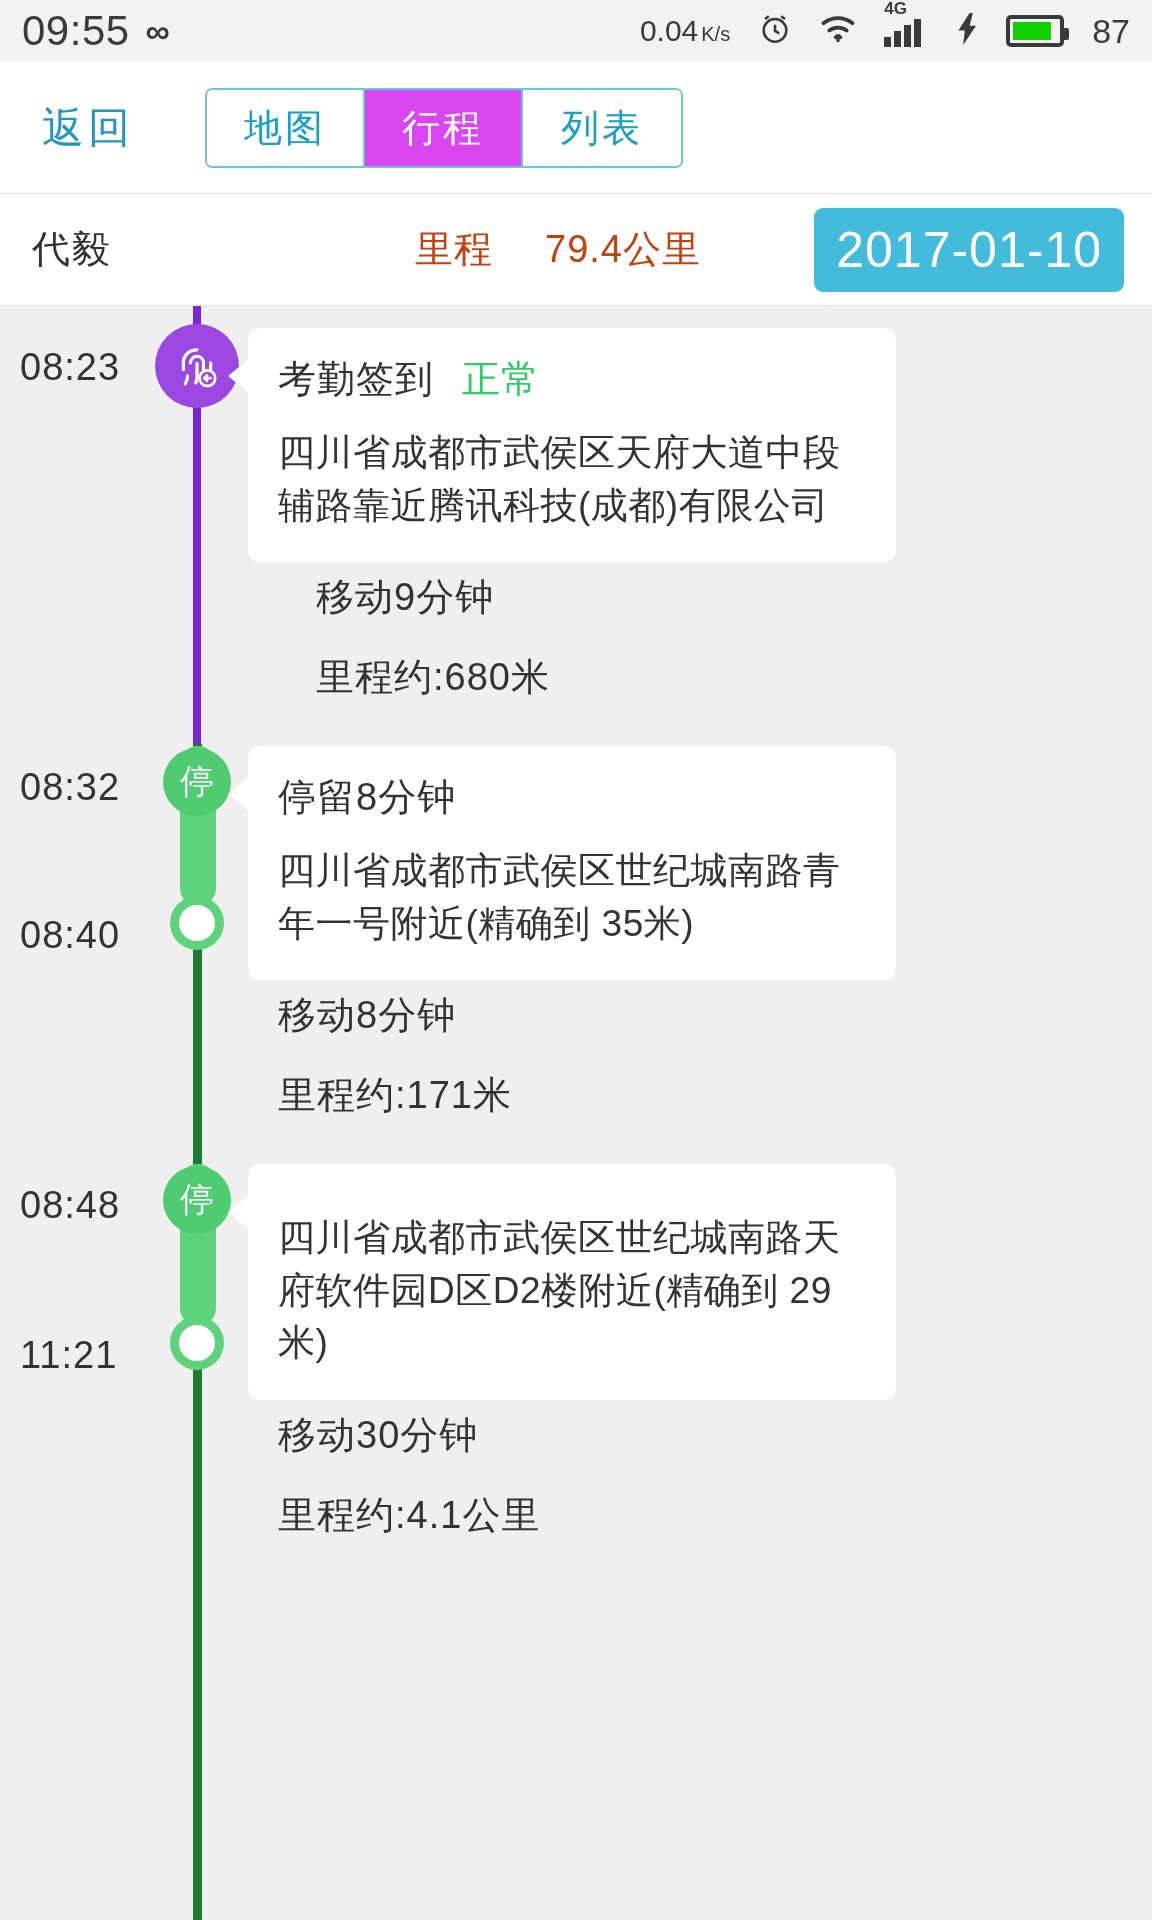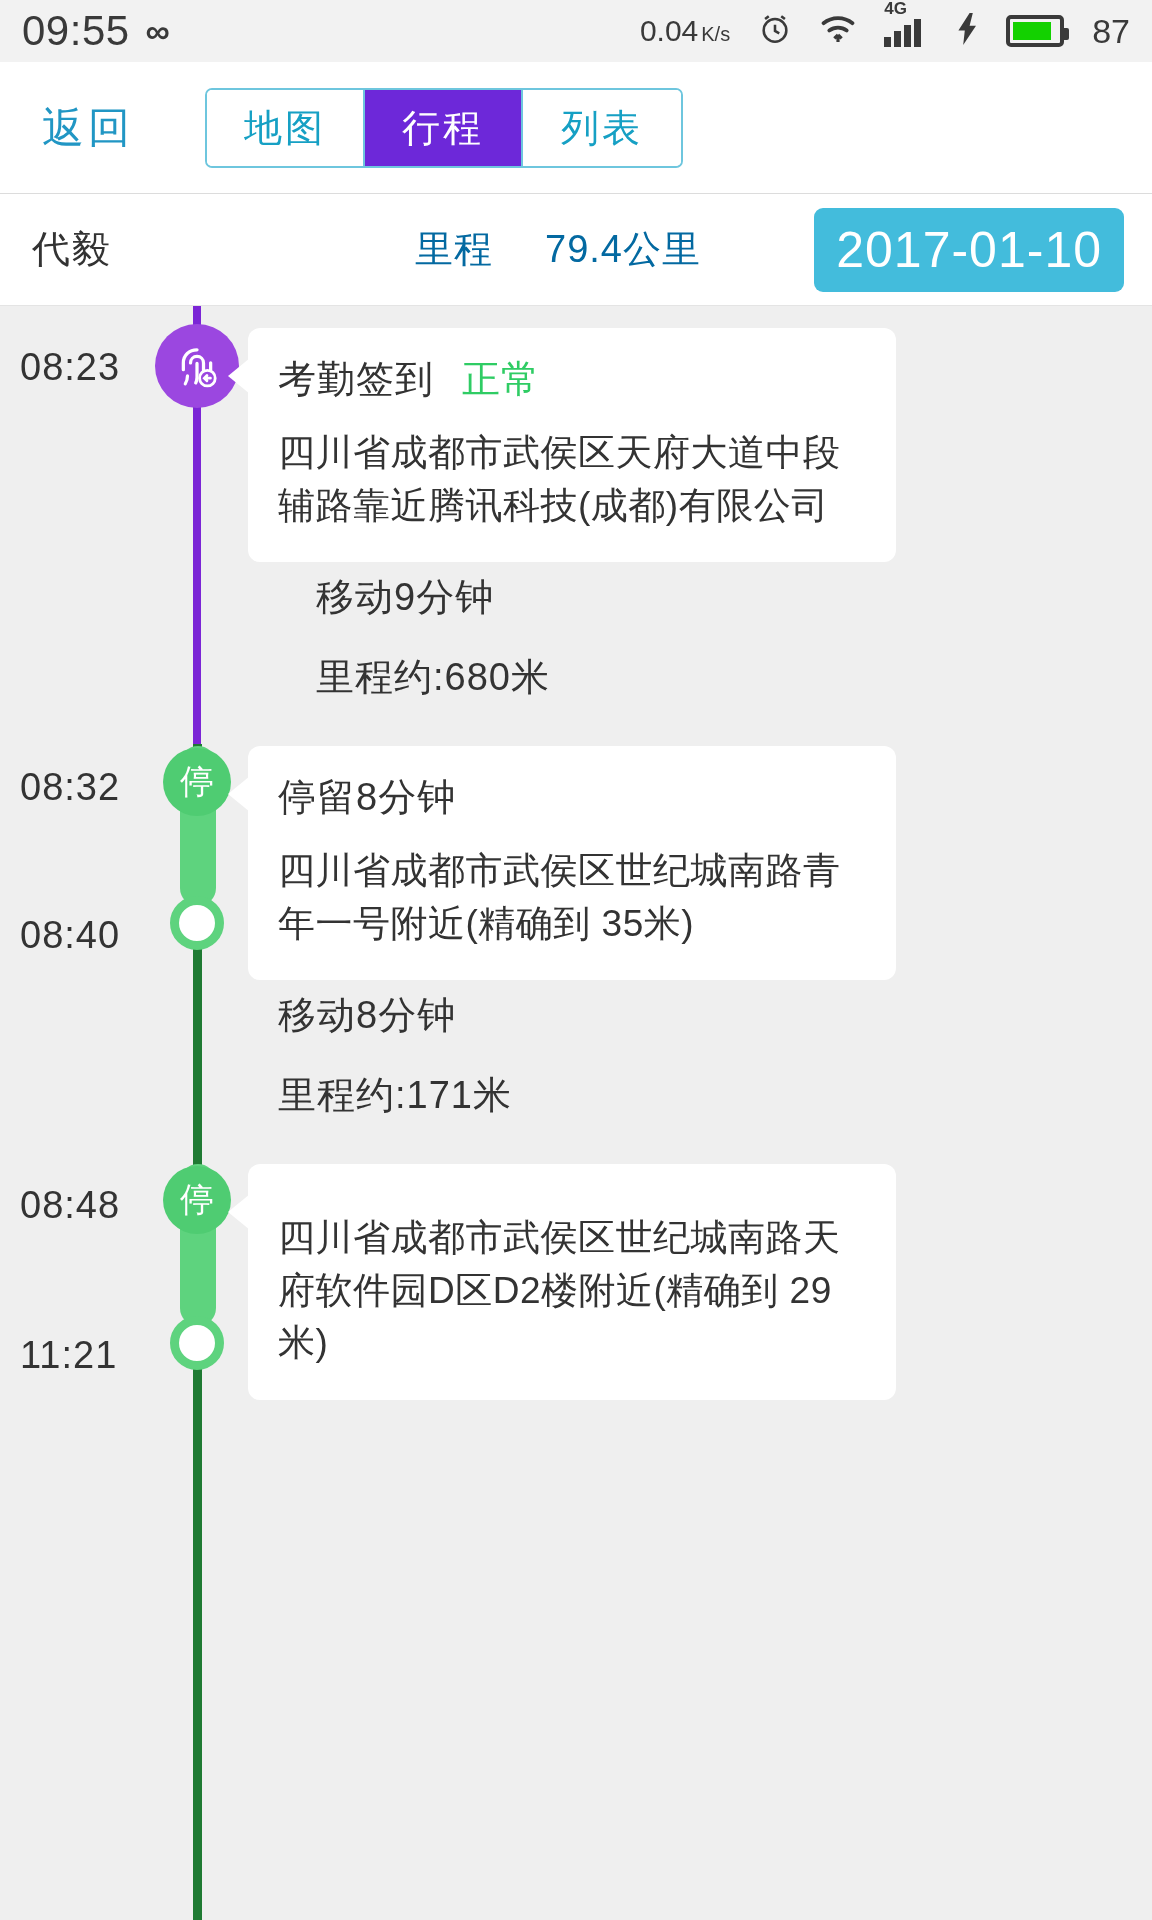--- a/index.html
+++ b/index.html
@@ -51,32 +51,32 @@
     display:flex; border:2px solid #6ec6de; border-radius:7px;
     overflow:hidden; height:80px;
   }
   .seg div{
     width:158px; display:flex; align-items:center; justify-content:center;
     font-size:38px; color:#16a0c4; background:#fff;
     letter-spacing:3px;
     border-right:2px solid #6ec6de;
   }
   .seg div:last-child{ border-right:none; }
-  .seg div.on{ background:#6d28d9; color:#ffffff; }
+  .seg div.on{ background:#d946ef; color:#ffffff; }
 
   
   .infobar{
     height:112px; background:#ffffff; width:100%;
     display:flex; align-items:center; position:relative;
     border-bottom:1px solid #e4e4e4;
   }
   .info-name{ font-size:38px; color:#333; margin-left:32px; letter-spacing:2px;}
   .info-mid{
     position:absolute; left:415px; display:flex; align-items:center; gap:52px;
-    font-size:38px; color:#0369a1; letter-spacing:1px;
+    font-size:38px; color:#c2410c; letter-spacing:1px;
   }
   .date-badge{
     position:absolute; right:28px;
     background:#43bcdc; color:#fff; font-size:50px;
     padding:13px 22px; border-radius:9px; letter-spacing:1px;
   }
 
   
   .timeline{ position:relative; width:100%; height:1614px; background:#efefef; }
 
@@ -253,14 +253,18 @@
   </div>
 
   <div class="tl-time" style="top:878px;">08:48</div>
   <div class="tl-time" style="top:1028px;">11:21</div>
   <div class="node stop" style="top:860px;">停</div>
   <div class="node dot" style="top:1010px;"></div>
   <div class="card" style="top:858px;">
     <div class="card-addr">四川省成都市武侯区世纪城南路天府软件园D区D2楼附近(精确到 29米)</div>
   </div>
 
+  <div class="move" style="top:1110px;">
+    <div>移动30分钟</div>
+    <div>里程约:4.1公里</div>
+  </div>
 
 </div>
 
 </body></html>

